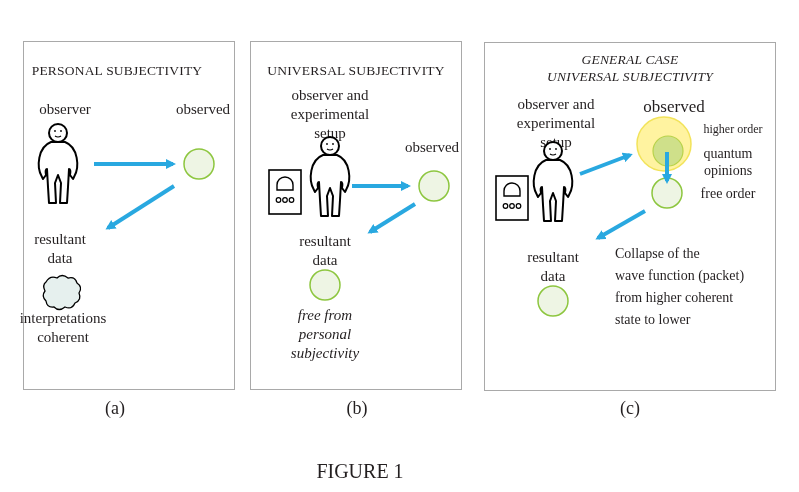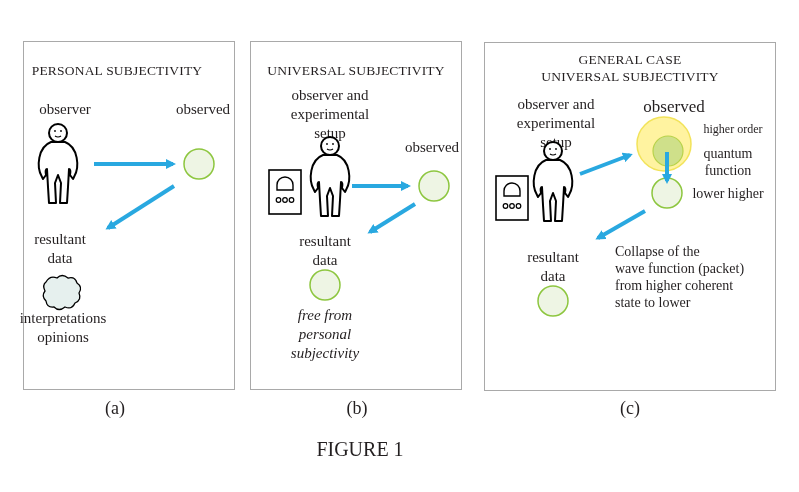--- a/index.html
+++ b/index.html
@@ -20,54 +20,54 @@
 <div class="panel" id="panel-a"></div>
 <div class="panel" id="panel-b"></div>
 <div class="panel" id="panel-c"></div>
 
 <div class="t title" style="left:23px;top:62px;width:188px;">PERSONAL SUBJECTIVITY</div>
 <div class="t" style="left:30px;top:100px;width:70px;font-family:Liberation Serif, serif;">observer</div>
 <div class="t" style="left:168px;top:100px;width:70px;">observed</div>
 <div class="t" style="left:25px;top:230px;width:70px;">resultant
 data</div>
 <div class="t" style="left:8px;top:309px;width:110px;">interpretations
-opinions</div>
+coherent</div>
 
 <div class="t title" style="left:250px;top:62px;width:212px;">UNIVERSAL SUBJECTIVITY</div>
 <div class="t" style="left:270px;top:86px;width:120px;">observer and
 experimental
 setup</div>
 <div class="t" style="left:400px;top:138px;width:64px;">observed</div>
 <div class="t" style="left:285px;top:232px;width:80px;">resultant
 data</div>
 <div class="t" style="left:270px;top:306px;width:110px;font-style:italic;">free from
 personal
 subjectivity</div>
 
-<div class="t title" style="left:484px;top:51px;width:292px;">GENERAL CASE
+<div class="t title" style="left:484px;top:51px;width:292px;font-style:italic;">GENERAL CASE
 UNIVERSAL SUBJECTIVITY</div>
 <div class="t" style="left:500px;top:95px;width:112px;">observer and
 experimental
 setup</div>
 <div class="t" style="left:636px;top:97px;width:76px;font-size:17px;">observed</div>
 <div class="t" style="left:694px;top:120px;width:78px;font-size:12px;">higher order</div>
 <div class="t" style="left:694px;top:145px;width:68px;font-size:14px;line-height:17px;">quantum
-function</div>
-<div class="t" style="left:690px;top:184px;width:76px;font-size:14px;">lower higher</div>
+opinions</div>
+<div class="t" style="left:690px;top:184px;width:76px;font-size:14px;">free order</div>
 <div class="t" style="left:520px;top:248px;width:66px;">resultant
 data</div>
-<div class="t" style="left:615px;top:243px;width:160px;text-align:left;font-size:14px;line-height:17px;">Collapse of the
+<div class="t" style="left:615px;top:243px;width:160px;text-align:left;font-size:14px;line-height:22px;">Collapse of the
 wave function (packet)
 from higher coherent
 state to lower</div>
 
 <div class="cap" style="left:95px;top:398px;width:40px;">(a)</div>
 <div class="cap" style="left:337px;top:398px;width:40px;">(b)</div>
 <div class="cap" style="left:610px;top:398px;width:40px;">(c)</div>
-<div class="cap" style="left:280px;top:438px;width:160px;font-size:20px;">FIGURE 1</div>
+<div class="cap" style="left:280px;top:460px;width:160px;font-size:20px;">FIGURE 1</div>
 
 <svg class="diag" viewBox="0 0 799 492">
   <defs>
     <marker id="ah" markerWidth="10" markerHeight="10" refX="7" refY="5" orient="auto" markerUnits="userSpaceOnUse">
       <path d="M0,0 L10,5 L0,10 z" fill="#29a8e0"></path>
     </marker>
     <g id="person">
       <circle cx="0" cy="-34" r="9" fill="#fff" stroke="#000" stroke-width="2"></circle>
       <circle cx="-3" cy="-36" r="0.9" fill="#000"></circle>
       <circle cx="3" cy="-36" r="0.9" fill="#000"></circle>

